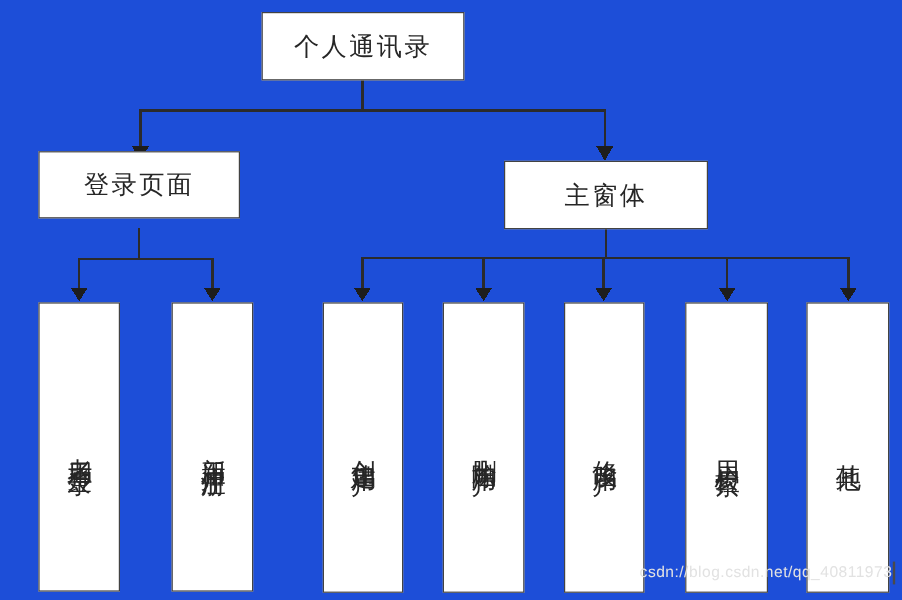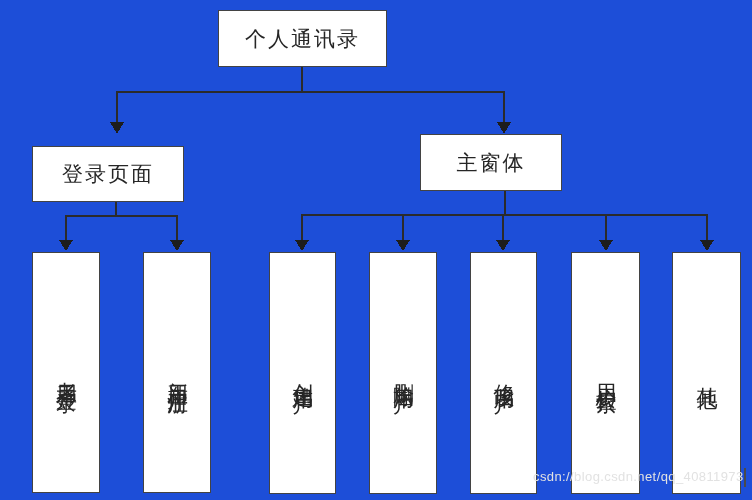--- a/index.html
+++ b/index.html
@@ -30,22 +30,22 @@
   .h-node { font-size: 21px; letter-spacing: 2px; white-space: nowrap; }
   .v-node .vtext {
     writing-mode: vertical-rl;
     text-orientation: upright;
     font-size: 21px;
     letter-spacing: 3px;
     line-height: 1;
     color: #262626;
   }
   .node-root        { left: 218px; top: 10px;  width: 169px; height: 57px; }
-  .node-login-page  { left: 32px;  top: 146px; width: 152px; height: 56px; }
-  .node-main-window { left: 420px; top: 134px; width: 142px; height: 57px; }
+  .node-login-page  { left: 32px;  top: 126px; width: 168px; height: 56px; }
+  .node-main-window { left: 420px; top: 134px; width: 170px; height: 57px; }
   .leaf-old-user-login    { left: 32px;  top: 252px; width: 68px; height: 241px; }
   .leaf-new-user-register { left: 143px; top: 252px; width: 68px; height: 241px; }
   .leaf-create-user       { left: 269px; top: 252px; width: 67px; height: 242px; }
   .leaf-delete-user       { left: 369px; top: 252px; width: 68px; height: 242px; }
   .leaf-modify-user       { left: 470px; top: 252px; width: 67px; height: 242px; }
   .leaf-user-search       { left: 571px; top: 252px; width: 69px; height: 242px; }
   .leaf-other             { left: 672px; top: 252px; width: 69px; height: 242px; }
   .watermark {
     position: absolute;
     left: 533px;

